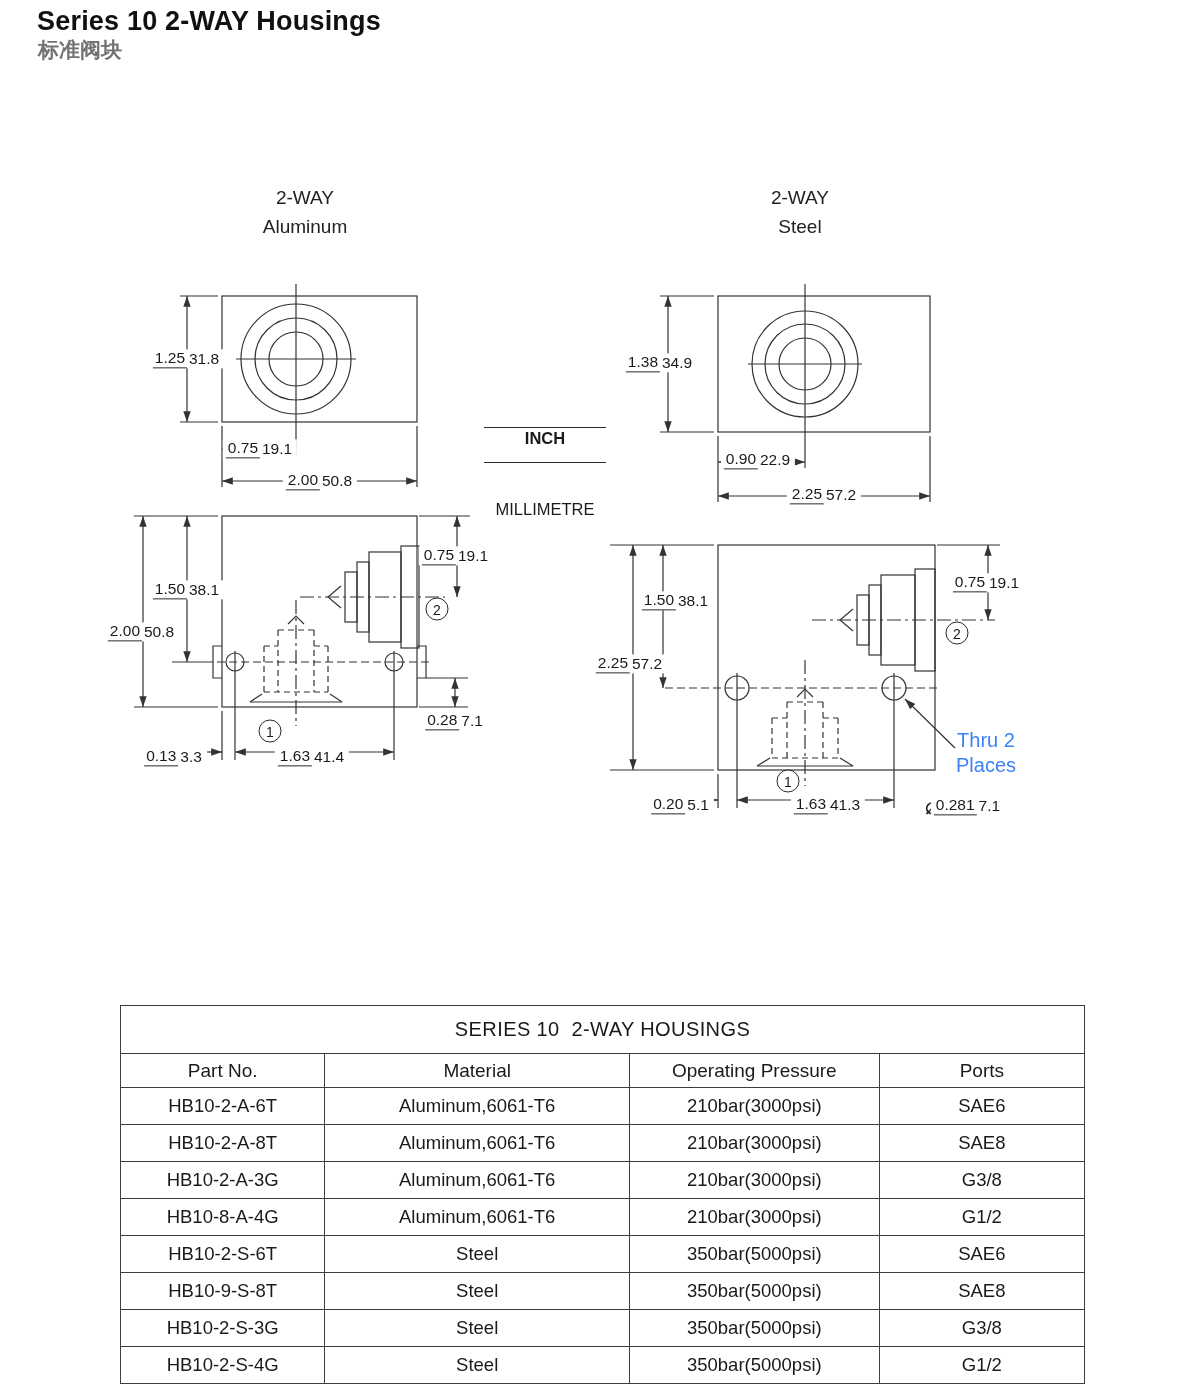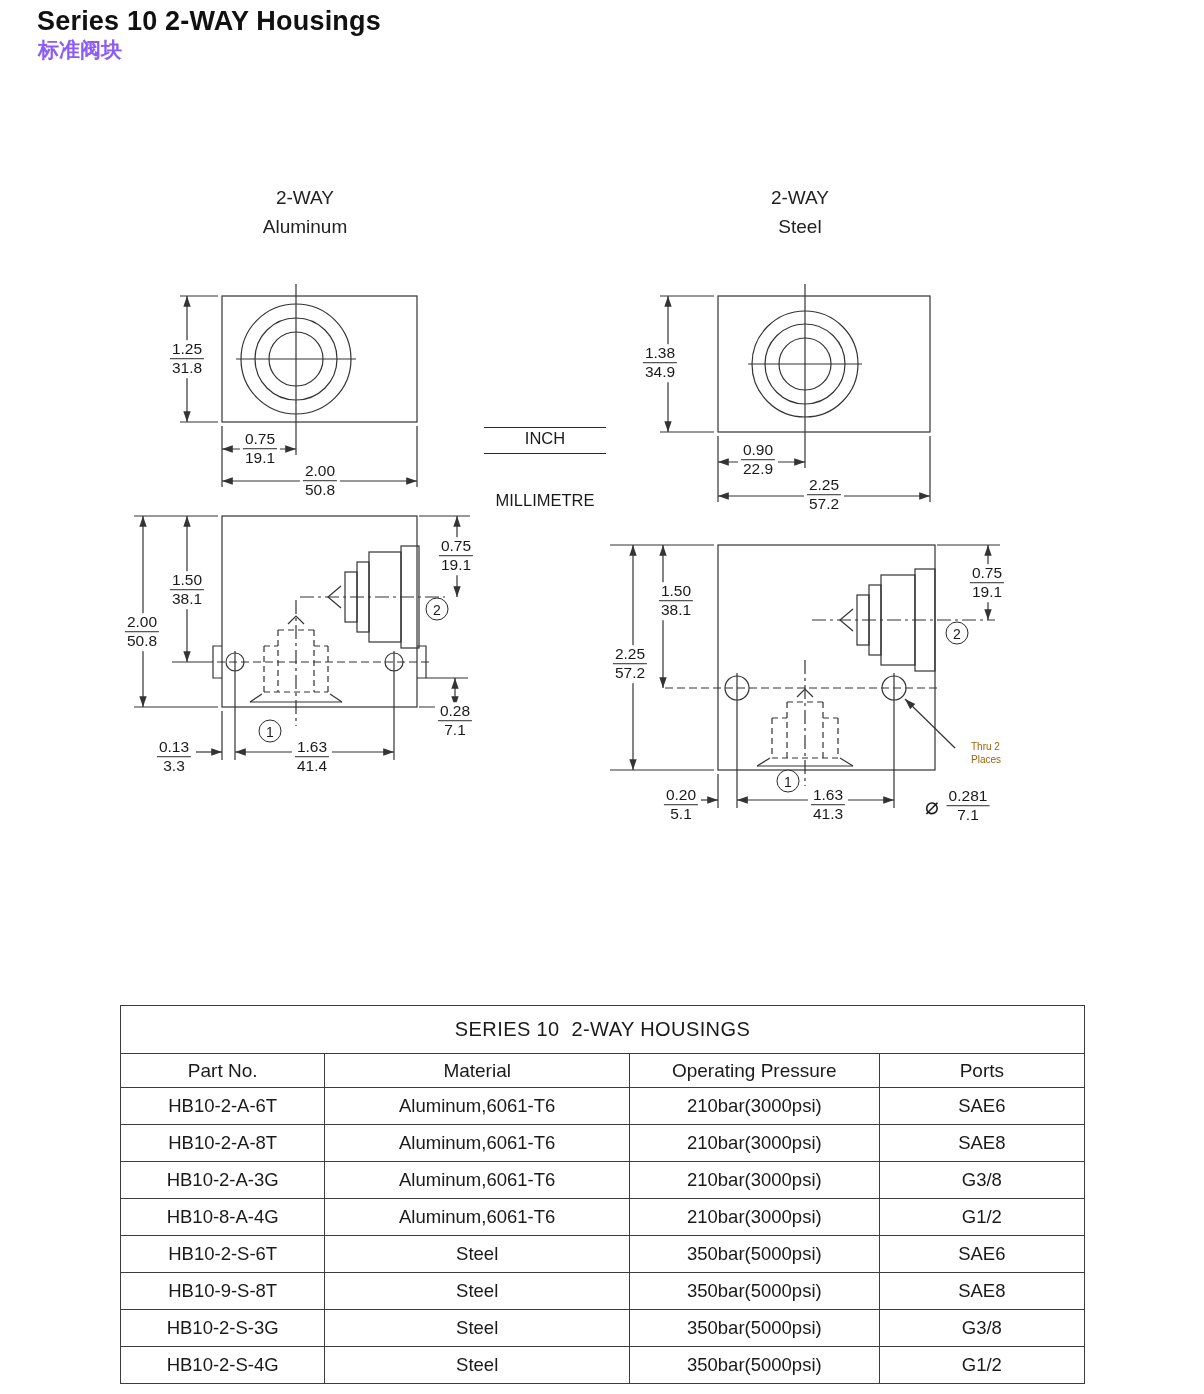--- a/index.html
+++ b/index.html
@@ -1,30 +1,30 @@
 <!DOCTYPE html>
 <html><head>
 <meta charset="utf-8">
 <style>
   *{margin:0;padding:0;box-sizing:border-box;}
   html,body{background:#fff;}
   body{width:1204px;height:1394px;font-family:"Liberation Sans","DejaVu Sans",sans-serif;color:#1a1a1a;position:relative;}
   .page{position:relative;width:1204px;height:1394px;background:#fff;overflow:hidden;}
   .svg-layer{position:absolute;left:0;top:0;z-index:1;}
   .title{position:absolute;left:37px;top:6px;font-size:27px;font-weight:bold;color:#111;letter-spacing:.2px;}
-  .subtitle{position:absolute;left:38px;top:36px;font-size:21px;font-weight:bold;color:#8b5cf6;}
+  .subtitle{position:absolute;left:38px;top:36px;font-size:21px;font-weight:bold;color:#737373;}
   .caption{position:absolute;transform:translateX(-50%);text-align:center;font-size:19px;line-height:1.5;color:#222;z-index:3;}
-  .dim{position:absolute;transform:translate(-50%,-50%);display:flex;flex-direction:column;align-items:center;background:#fff;padding:0 3px;font-size:15.5px;line-height:1.18;color:#1a1a1a;z-index:3;white-space:nowrap;}
+  .dim{position:absolute;transform:translate(-50%,-50%);display:flex;flex-direction:row;align-items:center;background:#fff;padding:0 3px;font-size:15.5px;line-height:1.18;color:#1a1a1a;z-index:3;white-space:nowrap;}
   .dim .in{border-bottom:1.4px solid #2a2a2a;padding:0 2px;}
   .dim .mm{padding:0 2px;}
   .callout{position:absolute;transform:translate(-50%,-50%);width:23px;height:23px;border:1.4px solid #2a2a2a;border-radius:50%;background:#fff;display:flex;align-items:center;justify-content:center;font-size:14px;z-index:3;}
   .legend{position:absolute;left:484px;top:427px;width:122px;text-align:center;font-size:16.5px;z-index:3;background:#fff;color:#1a1a1a;}
-  .legend .top{border-top:1.4px solid #2a2a2a;border-bottom:1.4px solid #2a2a2a;padding:1px 0 5px;}
+  .legend .top{border-top:1.4px solid #2a2a2a;border-bottom:1.4px solid #2a2a2a;padding:1px 0 14px;font-weight:bold;}
   .legend .bot{padding:2px 0 0;margin-top:35px;}
-  .thru-note{position:absolute;transform:translate(-50%,-50%);text-align:left;font-size:10px;line-height:1.25;z-index:3;color:#a16207;}
+  .thru-note{position:absolute;transform:translate(-50%,-50%);text-align:center;font-size:20px;line-height:1.25;z-index:3;color:#3b82f6;}
   .dia-sym{position:absolute;transform:translate(-50%,-50%);font-size:23px;z-index:3;color:#1a1a1a;}
   .spec-table{position:absolute;left:120px;top:1005px;width:965px;border-collapse:collapse;z-index:2;background:#fff;}
   .spec-table td{border:1.4px solid #3d3d3d;text-align:center;font-weight:normal;color:#1a1a1a;}
   .t-title{font-size:20px;height:48px;white-space:pre;letter-spacing:.4px;}
   .t-head td{font-size:19px;height:34px;}
   .t-row td{font-size:18.5px;height:37px;}
 </style>
 </head>
 <body>
 

